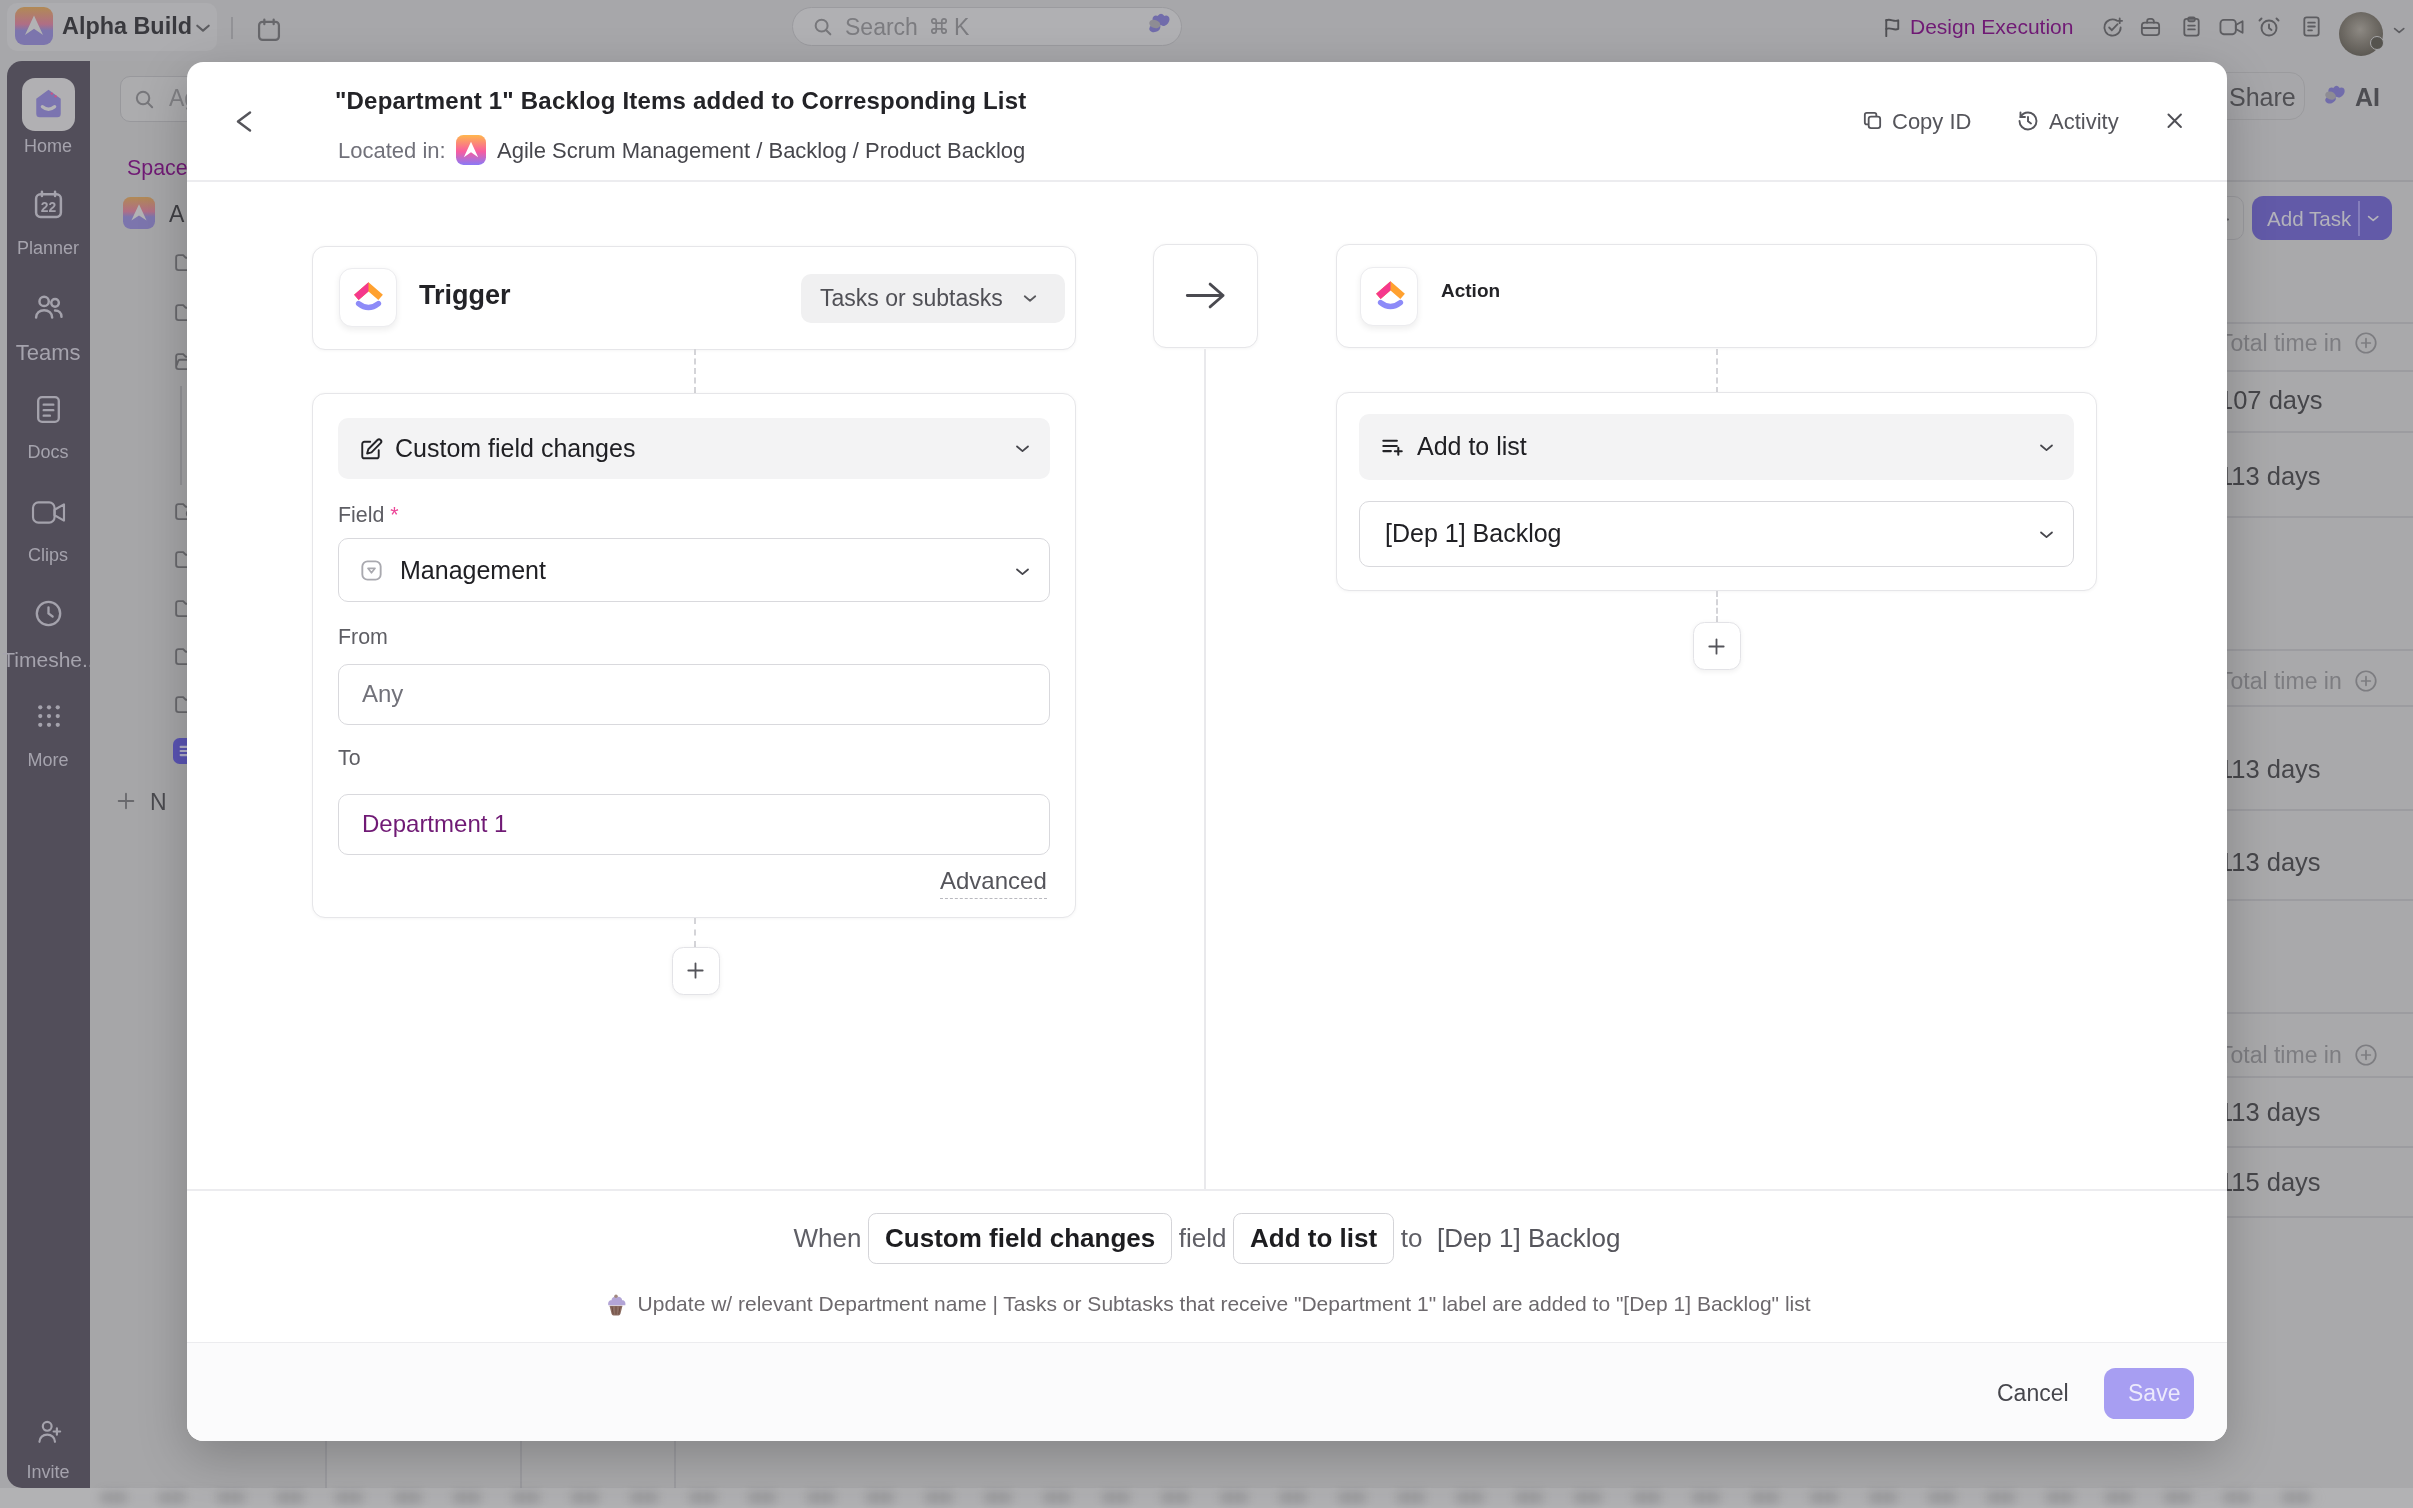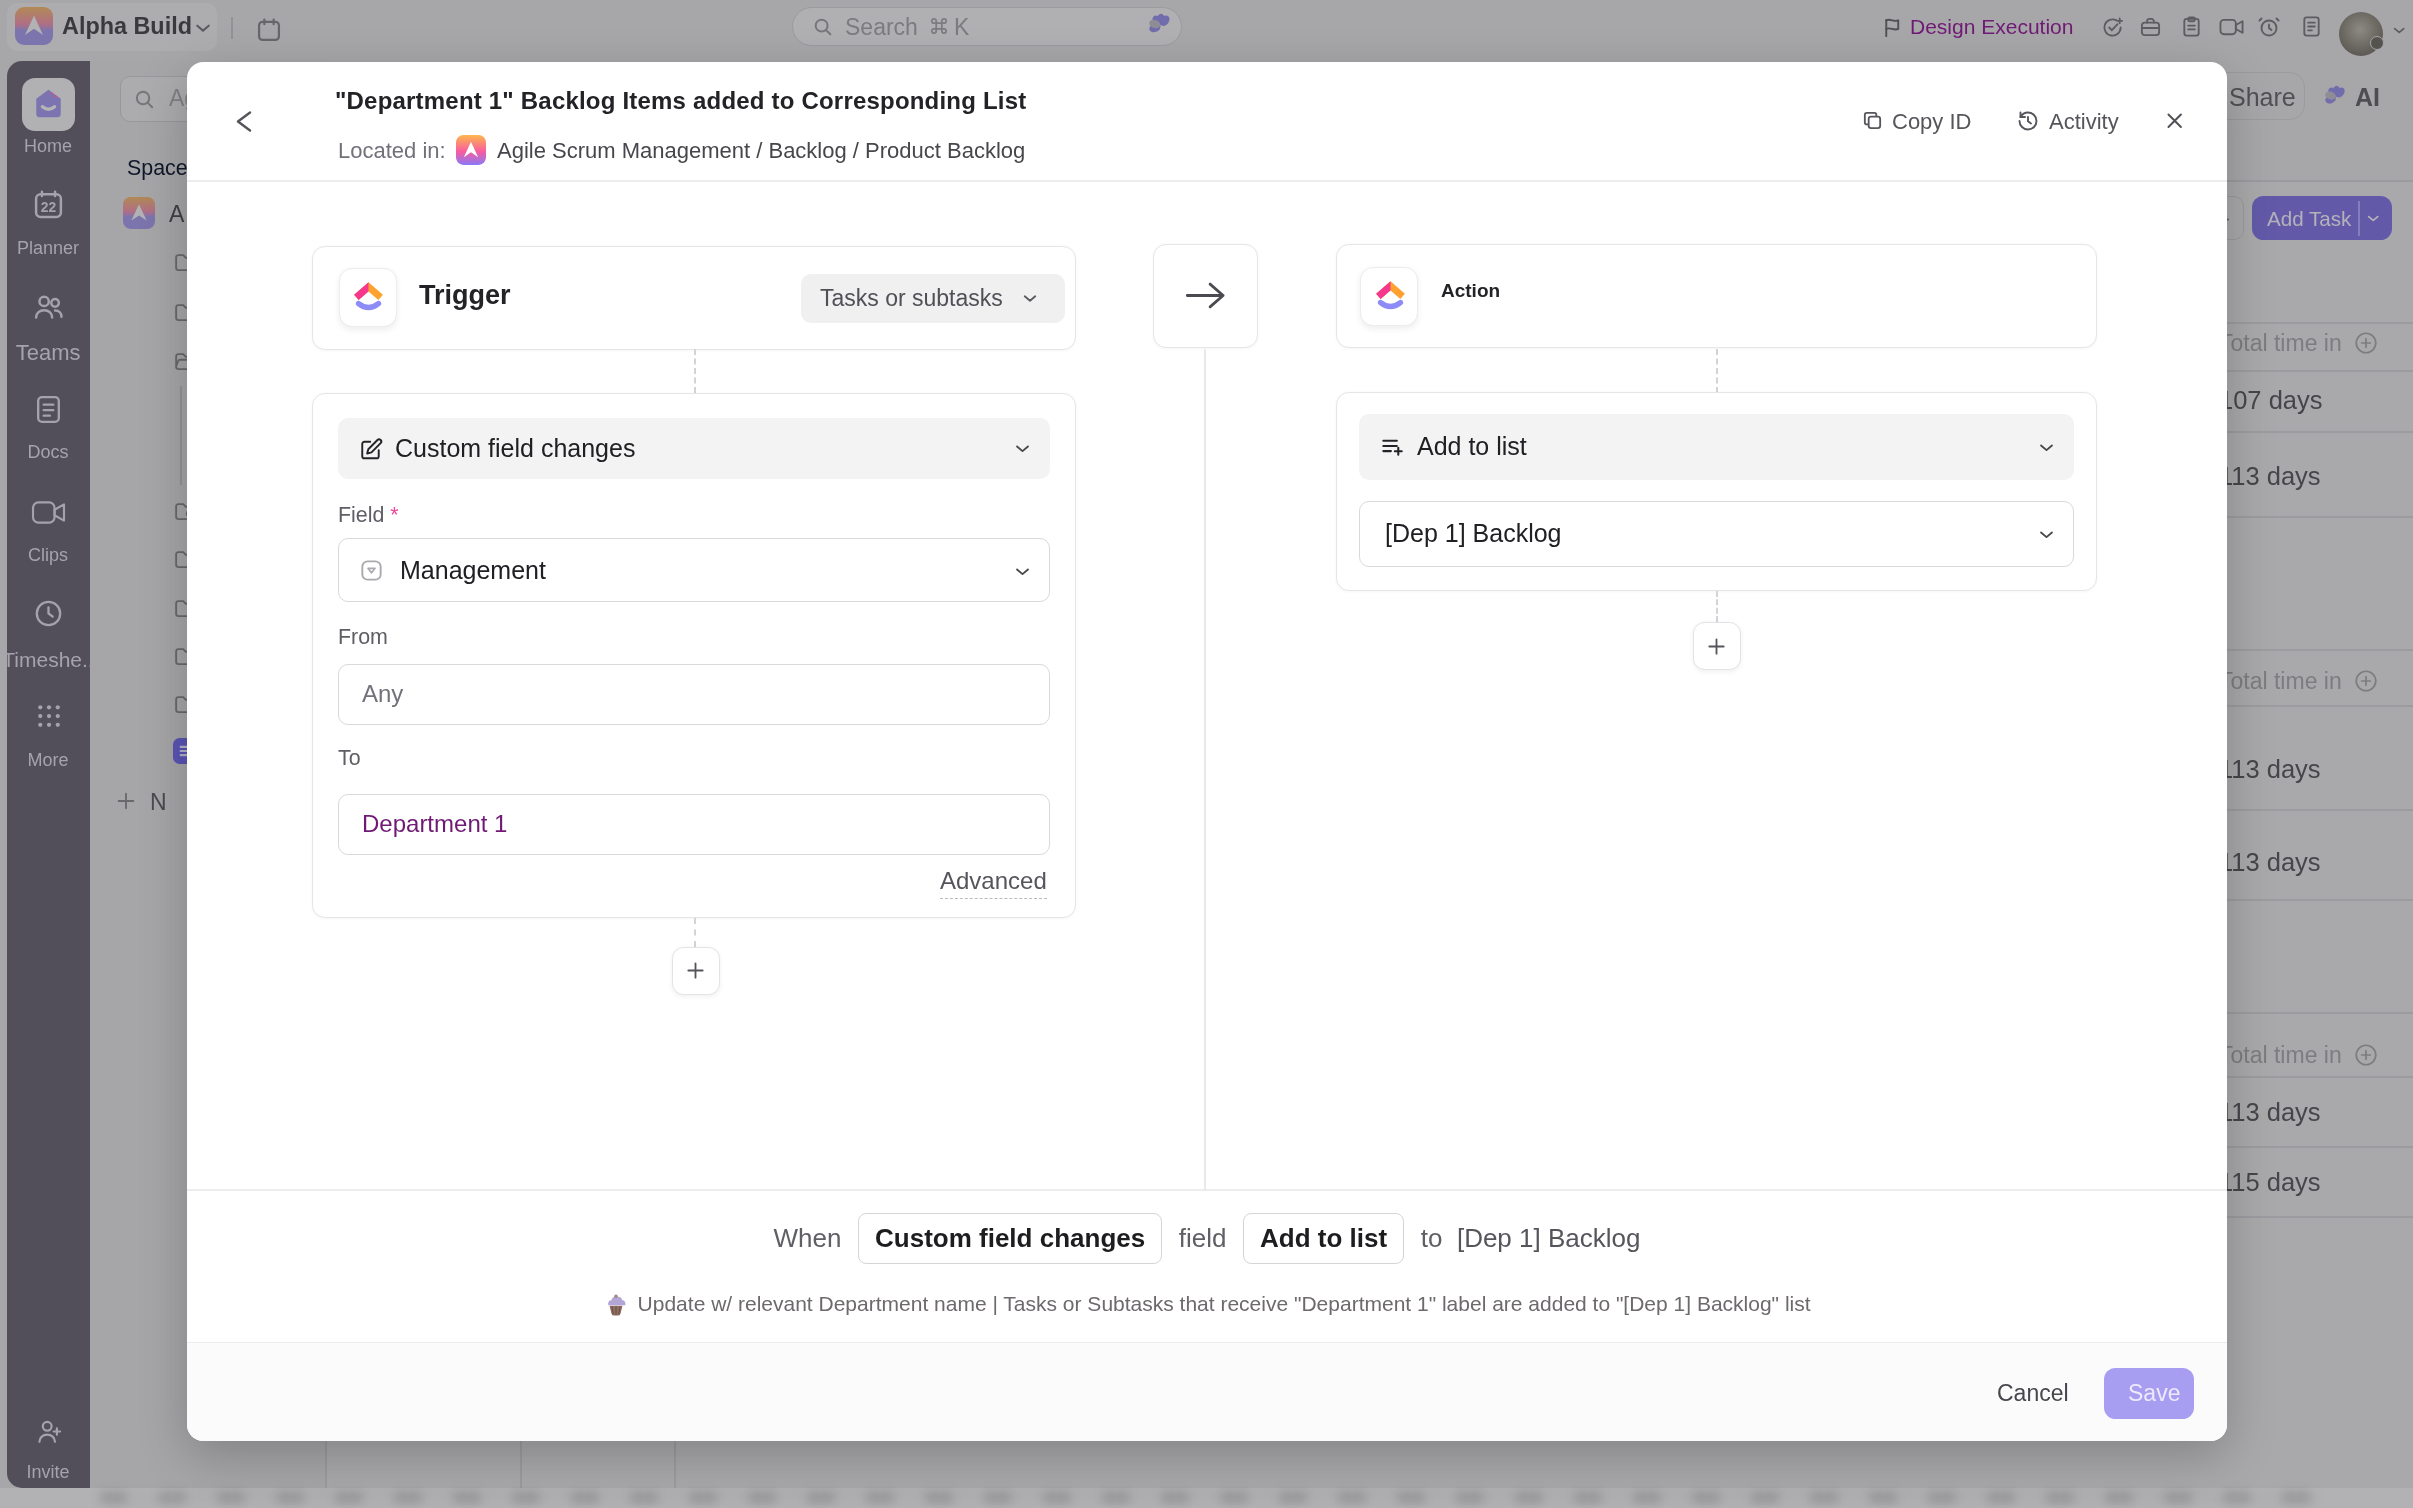--- a/index.html
+++ b/index.html
@@ -146,21 +146,21 @@
   </svg>
 <div class="abs" style="left:6.6px;top:1462px;width:83px;text-align:center;font-size:18px;font-weight:500;color:#a5a3ad">Invite</div>
 
 <div class="abs" style="left:90px;top:61px;width:235px;height:1427px;background:#a6a6a8"></div>
 <div class="abs" style="left:120px;top:76px;width:197px;height:46px;border-radius:10px;background:#acacae;border:1.6px solid #98989c"></div>
 <svg class="abs ic" style="left:133px;top:88px" width="23" height="23" viewBox="0 0 24 24" fill="none" stroke="#77777b" stroke-width="2.1" stroke-linecap="round">
     <circle cx="10.5" cy="10.5" r="6.5"></circle>
     <path d="M15.5 15.5L20 20"></path>
   </svg>
 <div class="abs" style="left:169px;top:85px;font-size:23px;color:#808084">Ag</div>
-<div class="abs" style="left:127px;top:156px;font-size:21.4px;font-weight:500;color:#0f172a">Space</div>
+<div class="abs" style="left:127px;top:156px;font-size:21.4px;font-weight:500;color:#701a75">Space</div>
 <div class="abs" style="left:123px;top:197px;width:32px;height:32px;border-radius:7.4px;background:linear-gradient(180deg,#b18a55 0%,#b06e85 45%,#7c75ad 62%,#7c75ad 100%)"></div>
 <svg class="abs ic" style="left:123px;top:197px" width="32" height="32" viewBox="0 0 40 40">
     <path d="M20 9 L29.5 29.5 L20 23 L10.5 29.5 Z" fill="#b2b2b4"></path>
   </svg>
 <div class="abs" style="left:169px;top:201px;font-size:23px;color:#3f3f44">A</div>
 
 <svg class="abs ic" style="left:173px;top:250px" width="25" height="25" viewBox="0 0 24 24" fill="none" stroke="#69696d" stroke-width="1.8" stroke-linejoin="round">
     <path d="M3 7.2a2.3 2.3 0 012.3-2.3h4.5l2.3 2.5h6.6A2.3 2.3 0 0121 9.7V17a2.3 2.3 0 01-2.3 2.3H5.3A2.3 2.3 0 013 17z"></path>
   </svg>
 <svg class="abs ic" style="left:173px;top:300px" width="25" height="25" viewBox="0 0 24 24" fill="none" stroke="#69696d" stroke-width="1.8" stroke-linejoin="round">
@@ -392,21 +392,21 @@
     <path d="M4 7l7 6 7-6"></path>
   </svg>
 
 <div class="abs" style="left:1716px;top:591px;width:0;height:31px;border-left:2.5px dashed #d4d4d8"></div>
 <div class="abs" style="left:1693px;top:622px;width:48px;height:48px;background:#fff;border:1.6px solid #e3e3e7;border-radius:11.5px;box-shadow:0 1.6px 5px rgba(0,0,0,.06)"></div>
 <svg class="abs ic" style="left:1705px;top:635px" width="23" height="23" viewBox="0 0 24 24" fill="none" stroke="#54545a" stroke-width="1.9" stroke-linecap="round">
     <path d="M12 4.5v15M4.5 12h15"></path>
   </svg>
 
 <div class="abs" style="left:187px;top:1189px;width:2040px;height:1.6px;background:#ececef"></div>
-<div class="abs" style="left:187px;top:1213px;width:2040px;height:51px;display:flex;justify-content:center;align-items:center;gap:17px;font-size:26px;color:#5f5f66">
+<div class="abs" style="left:187px;top:1213px;width:2040px;height:51px;display:flex;justify-content:center;align-items:center;gap:7px;font-size:26px;color:#5f5f66">
   <span>When</span>
   <span style="display:inline-flex;align-items:center;height:51px;padding:0 15.6px;border:1.6px solid #d4d4d8;border-radius:8.2px;background:#fff;font-weight:bold;color:#1d1d20">Custom field changes</span>
   <span>field</span>
   <span style="display:inline-flex;align-items:center;height:51px;padding:0 15.6px;border:1.6px solid #d4d4d8;border-radius:8.2px;background:#fff;font-weight:bold;color:#1d1d20">Add to list</span>
   <span>to <span style="color:#55555c">&nbsp;[Dep 1] Backlog</span></span>
 </div>
 <div class="abs" style="left:187px;top:1287px;width:2040px;height:33px;display:flex;justify-content:center;align-items:center;gap:8.2px;font-size:21px;color:#6d696d">
   <svg class="ic" width="26" height="26" viewBox="0 0 32 32">
       <path d="M8 18h16l-2.5 10a2.5 2.5 0 01-2.4 2H12.9a2.5 2.5 0 01-2.4-2z" fill="#8d6e63"></path>
       <path d="M11 19l1.6 9.5M16 19v10M21 19l-1.6 9.5" stroke="#6d4c41" stroke-width="1.2"></path>

